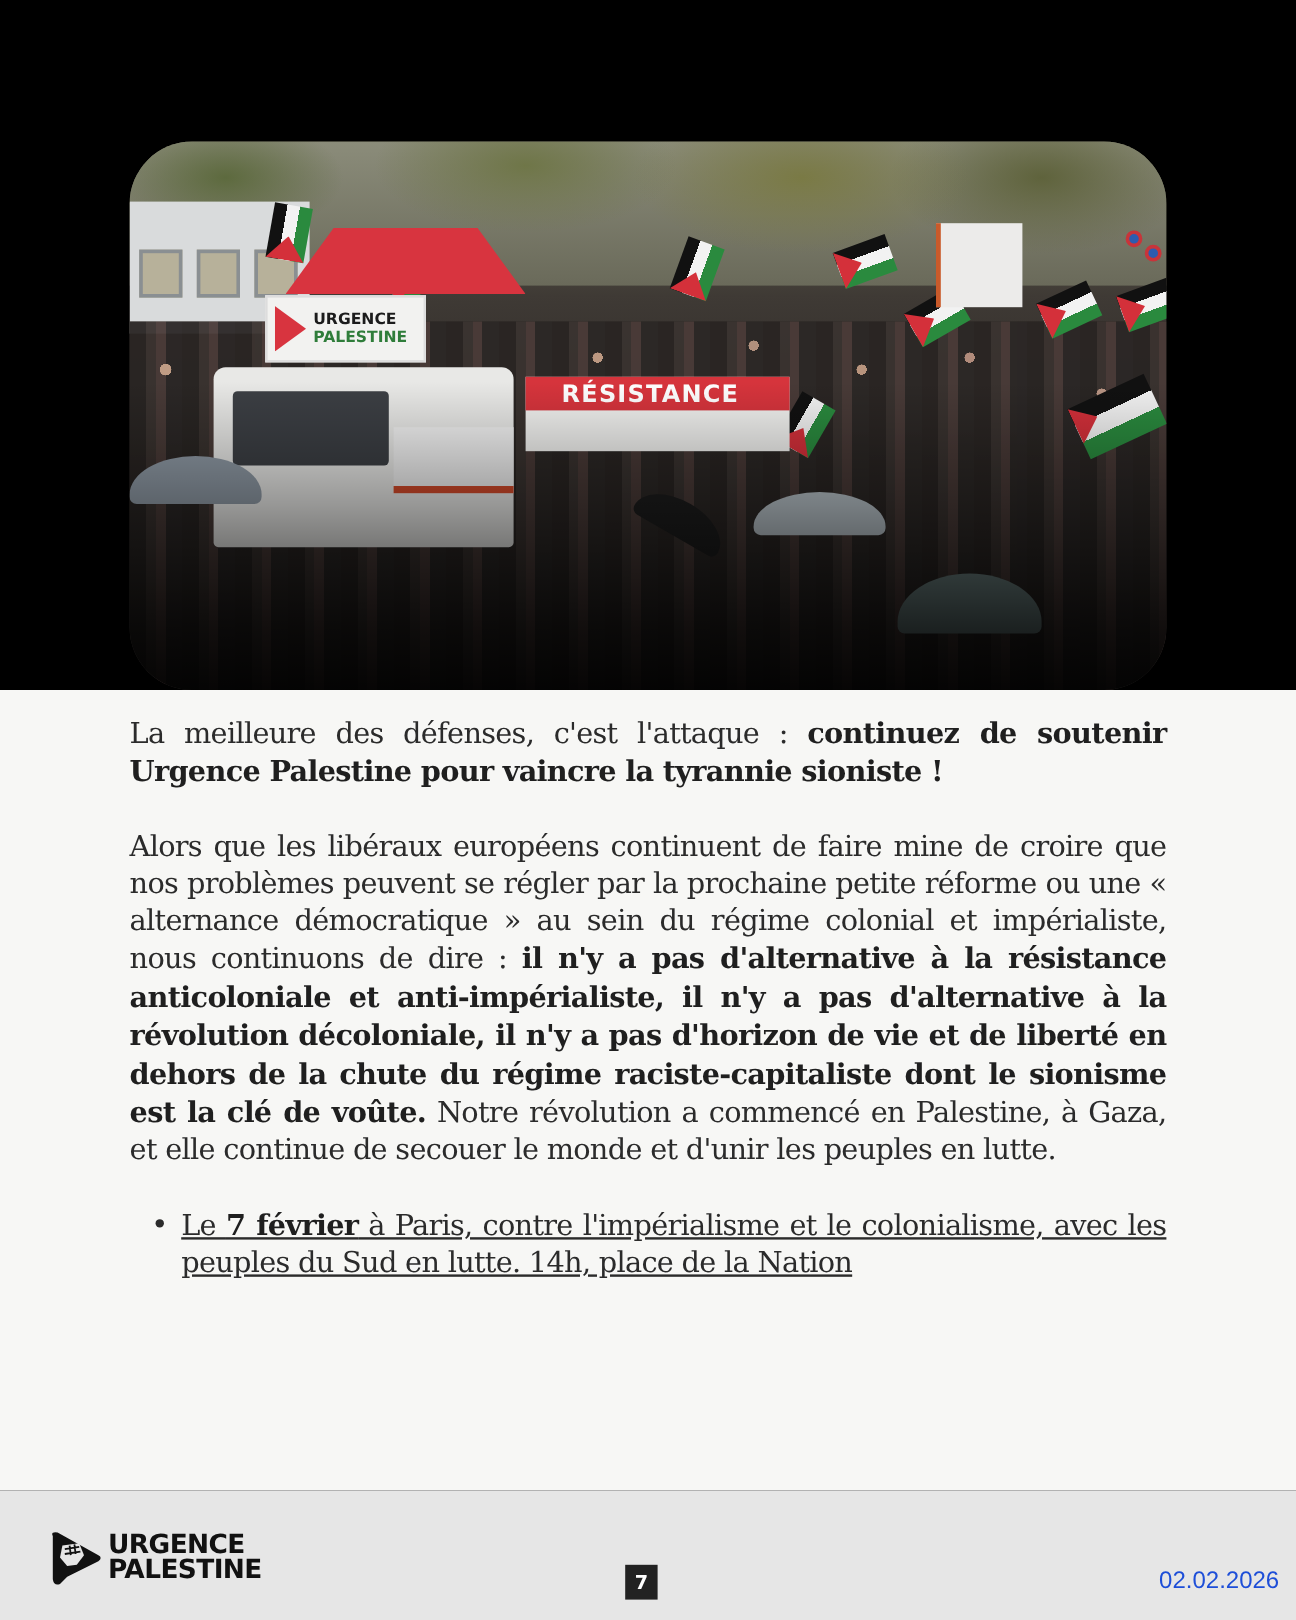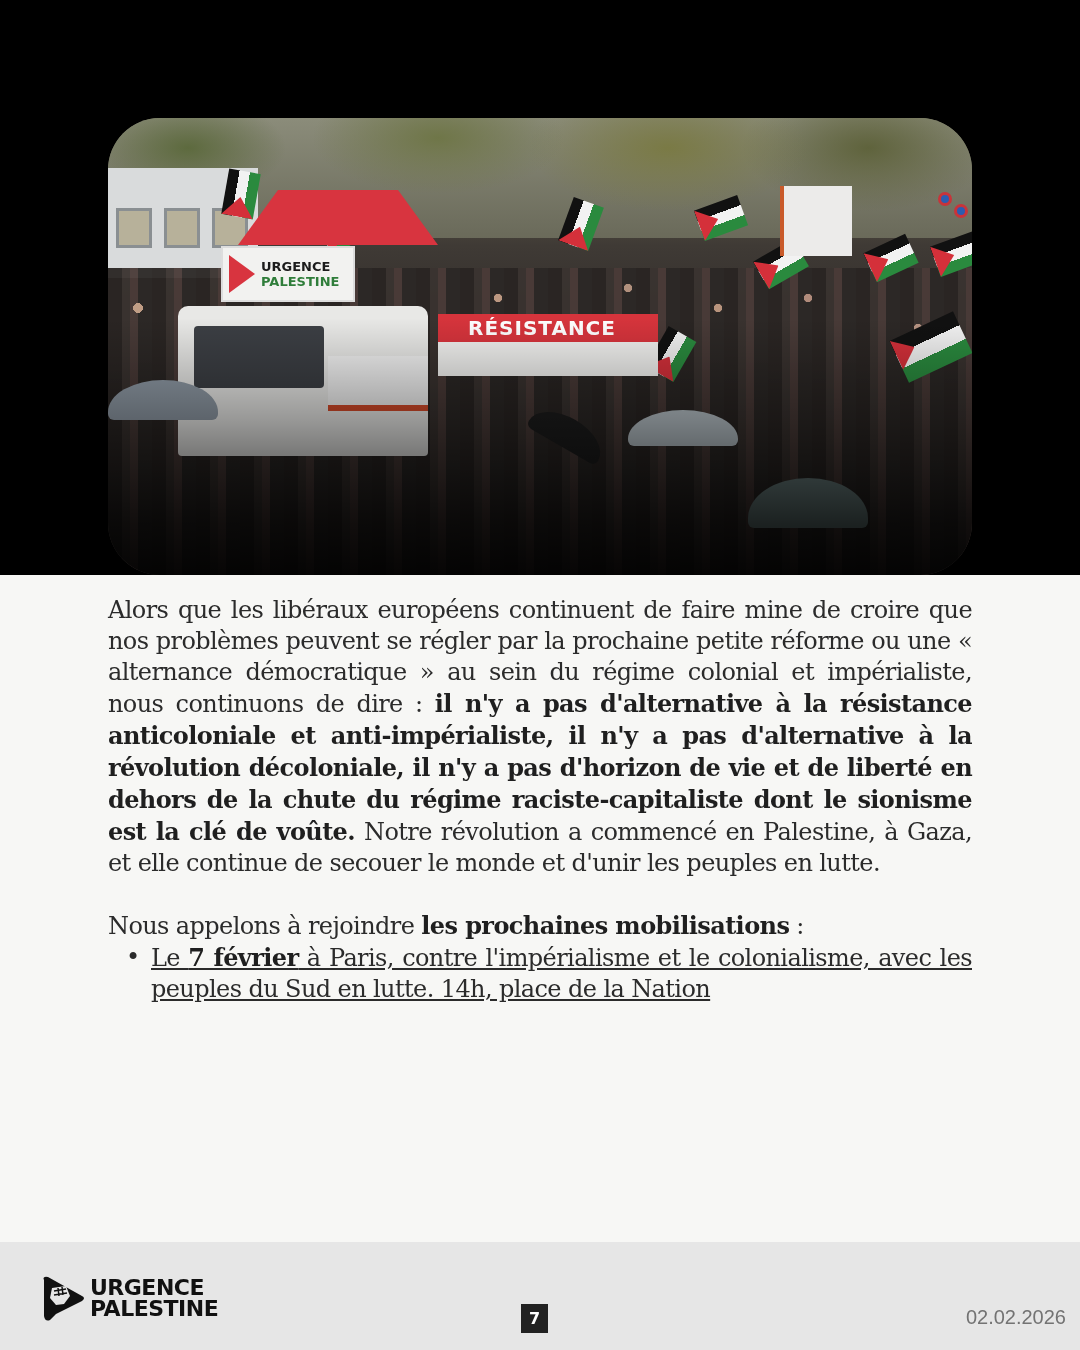--- a/index.html
+++ b/index.html
@@ -73,21 +73,21 @@
   .content ul { list-style: none; margin-top: 0; text-decoration: underline; }
   .content li { position: relative; padding-left: 43px; }
   .content li::before { content: "\2022"; position: absolute; left: 18px; top: 0; }
 
   .footer { position: absolute; left: 0; top: 1242px; width: 1080px; height: 108px; background: #e6e6e6; }
   .logo { position: absolute; left: 40px; top: 32px; display: flex; align-items: center; gap: 6px; }
   .logo-mark { width: 44px; height: 48px; position: relative; }
   .logo-text { font-family: "DejaVu Sans", sans-serif; font-weight: bold; font-size: 22px; line-height: 21px; letter-spacing: -0.5px; color: #111; }
   .page-badge { position: absolute; left: 521px; top: 62px; width: 27px; height: 29px; background: #222; color: #fff;
     font-family: "DejaVu Sans", sans-serif; font-weight: bold; font-size: 16px; display: flex; align-items: center; justify-content: center; }
-  .date { position: absolute; right: 14px; top: 64px; font-family: "Liberation Sans", sans-serif; font-size: 20px; color: #737373; }
+  .date { position: absolute; right: 14px; top: 64px; font-family: "Liberation Sans", sans-serif; font-size: 20px; color: #1d4ed8; }
 </style>
 </head>
 <body>
 
 <div class="top-band"></div>
 
 <div class="photo">
   <div class="layer trees"></div>
   <div class="layer building-left">
     <div class="win" style="left:8px;top:40px;"></div>
@@ -128,22 +128,22 @@
   <div class="layer umbrella" style="left:0;top:262px;width:110px;height:40px;background:#8e99a4;"></div>
   <div class="layer umbrella" style="left:520px;top:292px;width:110px;height:36px;background:#b6c0c6;"></div>
   <div class="layer umbrella" style="left:640px;top:360px;width:120px;height:50px;background:#6f8584;"></div>
   <div class="layer umbrella" style="left:420px;top:300px;width:80px;height:30px;background:#1c1c1c;transform:rotate(30deg);"></div>
 
   <div class="layer fade"></div>
 </div>
 
 <div class="content">
   <div class="text">
+    <p><span>La meilleure des défenses, c'est l'attaque : </span><b>continuez de soutenir Urgence Palestine pour vaincre la tyrannie sioniste !</b></p>
     <p><span>Alors que les libéraux européens continuent de faire mine de croire que nos problèmes peuvent se régler par la prochaine petite réforme ou une « alternance démocratique » au sein du régime colonial et impérialiste, nous continuons de dire : </span><b>il n'y a pas d'alternative à la résistance anticoloniale et anti-impérialiste, il n'y a pas d'alternative à la révolution décoloniale, il n'y a pas d'horizon de vie et de liberté en dehors de la chute du régime raciste-capitaliste dont le sionisme est la clé de voûte.</b><span> Notre révolution a commencé en Palestine, à Gaza, et elle continue de secouer le monde et d'unir les peuples en lutte.</span></p>
-    <div><span>Nous appelons à rejoindre </span><b>les prochaines mobilisations</b><span> :</span></div>
     <ul>
       <li><span>Le </span><b>7 février</b><span> à Paris, contre l'impérialisme et le colonialisme, avec les peuples du Sud en lutte. 14h, place de la Nation</span></li>
     </ul>
   </div>
 </div>
 
 <div class="footer">
   <div class="logo">
     <div class="logo-mark">
       <svg width="44" height="48" viewBox="0 0 44 48">

